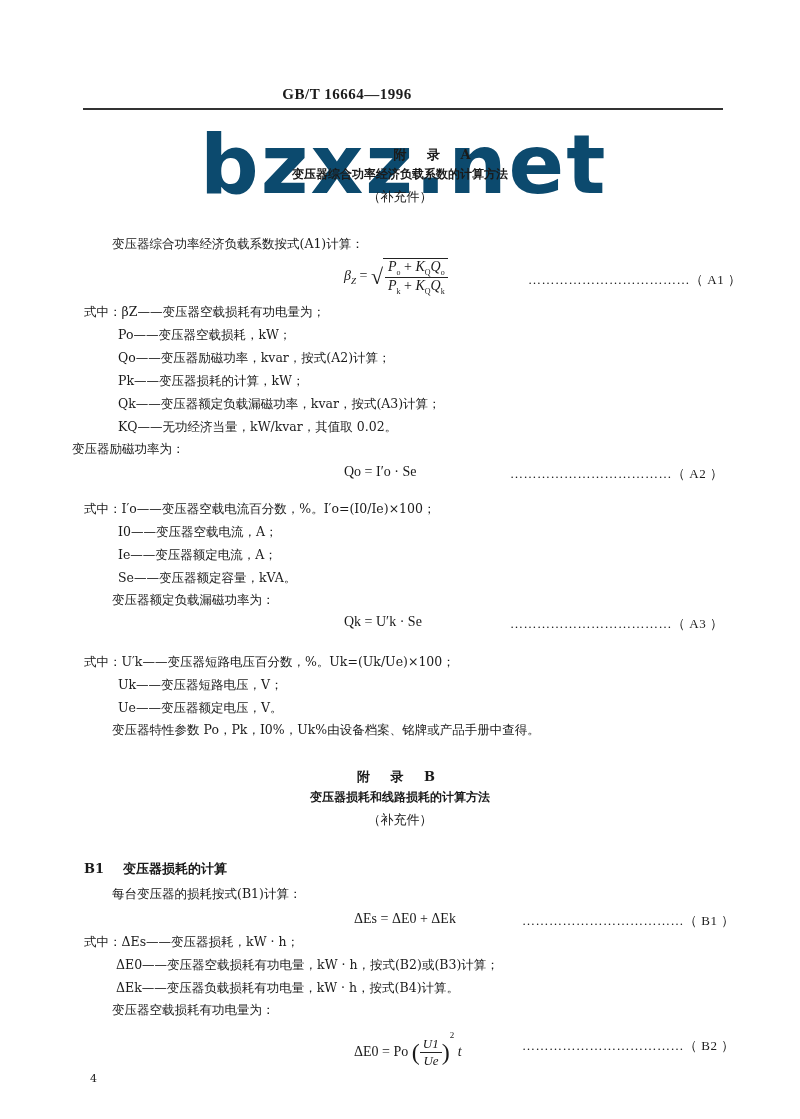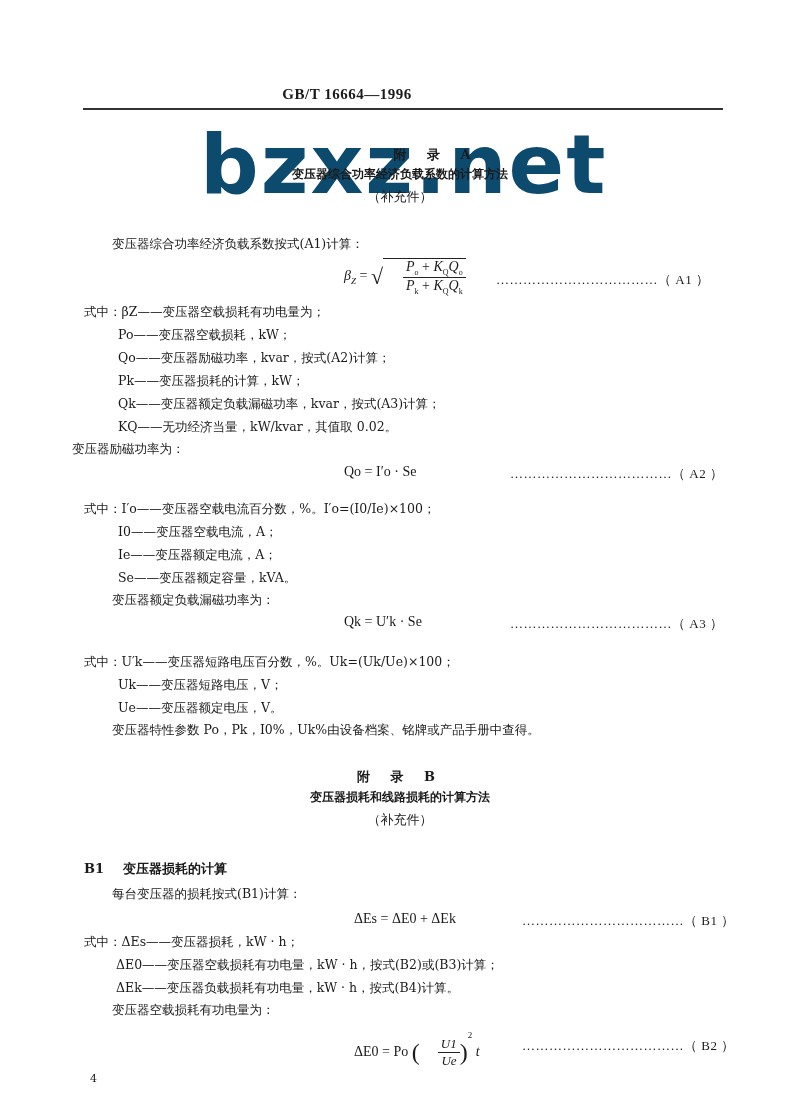--- a/index.html
+++ b/index.html
@@ -23,21 +23,21 @@
   }
   .content { z-index: 1; }
   .center { left: 0; width: 800px; text-align: center; }
   .app-title { font-size: 13px; font-weight: bold; letter-spacing: 8px; }
   .app-name { font-size: 12px; font-weight: bold; }
   .app-sub { font-size: 13px; }
   .line { font-size: 12.5px; white-space: nowrap; }
   .i { font-style: italic; font-family: "Liberation Serif", "DejaVu Serif", serif; }
   .formula { font-family: "Liberation Serif", "DejaVu Serif", serif; font-size: 14px; white-space: nowrap; }
   .eqno { font-family: "Liberation Serif", "DejaVu Serif", serif; font-size: 13px; white-space: nowrap; letter-spacing: 0.5px; }
-  .frac { display: inline-block; vertical-align: middle; text-align: center; margin-left: 18px; }
+  .frac { display: inline-block; vertical-align: middle; text-align: center; }
   .frac .num { display: block; border-bottom: 1px solid #222; padding: 0 3px; }
   .frac .den { display: block; padding: 0 3px; text-align: right; }
   .sqrt { display: inline-block; border-top: 1px solid #222; padding-left: 2px; vertical-align: middle; }
   .section { font-size: 13px; font-weight: bold; }
   .pagenum { font-size: 11px; }
 </style>
 </head>
 <body>
 
 <div class="abs header-code">GB/T 16664—1996</div>
@@ -50,21 +50,21 @@
 
 <div class="abs line content" style="left:112px; top:236px;">变压器综合功率经济负载系数按式(A1)计算：</div>
 
 <div class="abs formula content" style="left:344px; top:258px;">
   <span class="i">β</span><sub style="font-size:9px" class="i">Z</sub> =
   <span style="font-size:22px; vertical-align:middle;">√</span><span class="sqrt"><span class="frac">
     <span class="num"><span class="i">P</span><sub style="font-size:8px">o</sub> + <span class="i">K</span><sub style="font-size:8px">Q</sub><span class="i">Q</span><sub style="font-size:8px">o</sub></span>
     <span class="den"><span class="i">P</span><sub style="font-size:8px">k</sub> + <span class="i">K</span><sub style="font-size:8px">Q</sub><span class="i">Q</span><sub style="font-size:8px">k</sub></span>
   </span></span>
 </div>
-<div class="abs eqno content" style="left:496px; top:271px;">………………………………（ A1 ）</div>
+<div class="abs eqno content" style="left:528px; top:271px;">………………………………（ A1 ）</div>
 
 <div class="abs line content" style="left:84px; top:304px;">式中：βZ——变压器空载损耗有功电量为；</div>
 <div class="abs line content" style="left:118px; top:327px;">Po——变压器空载损耗，kW；</div>
 <div class="abs line content" style="left:118px; top:350px;">Qo——变压器励磁功率，kvar，按式(A2)计算；</div>
 <div class="abs line content" style="left:118px; top:373px;">Pk——变压器损耗的计算，kW；</div>
 <div class="abs line content" style="left:118px; top:396px;">Qk——变压器额定负载漏磁功率，kvar，按式(A3)计算；</div>
 <div class="abs line content" style="left:118px; top:419px;">KQ——无功经济当量，kW/kvar，其值取 0.02。</div>
 
 <div class="abs line content" style="left:72px; top:441px;">变压器励磁功率为：</div>
 <div class="abs formula content" style="left:344px; top:464px;">Qo = I′o · Se</div>

